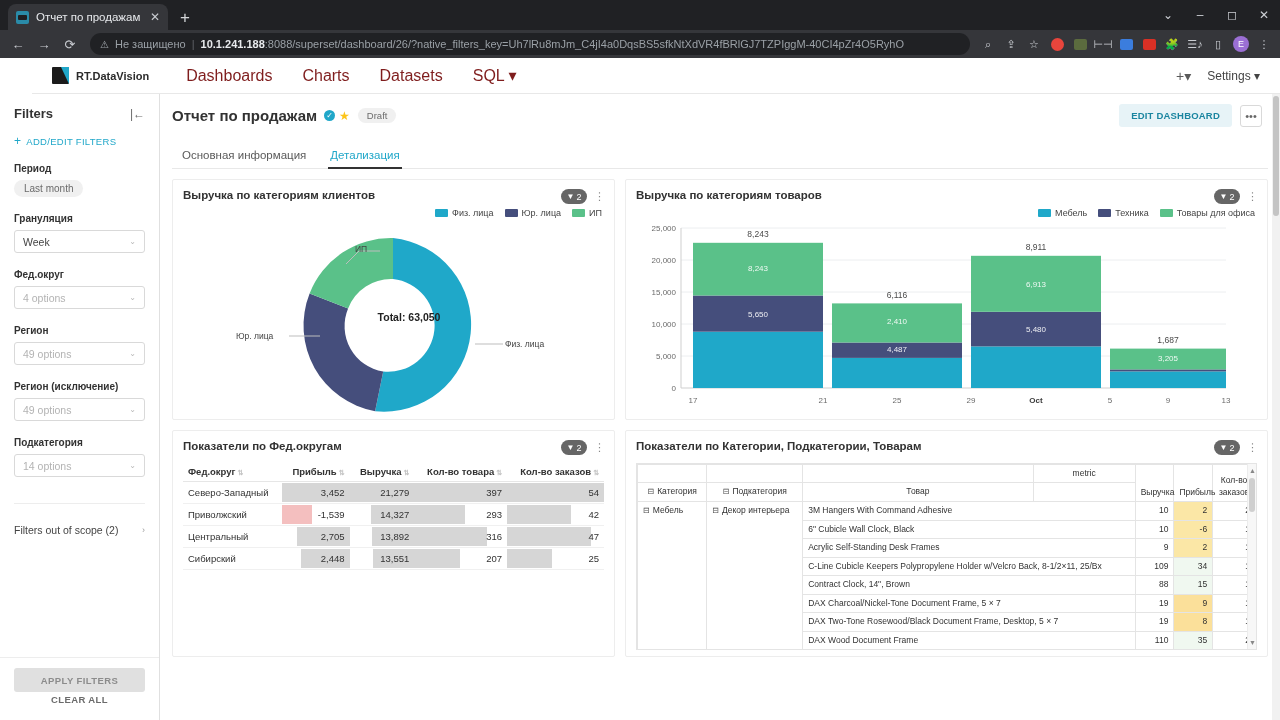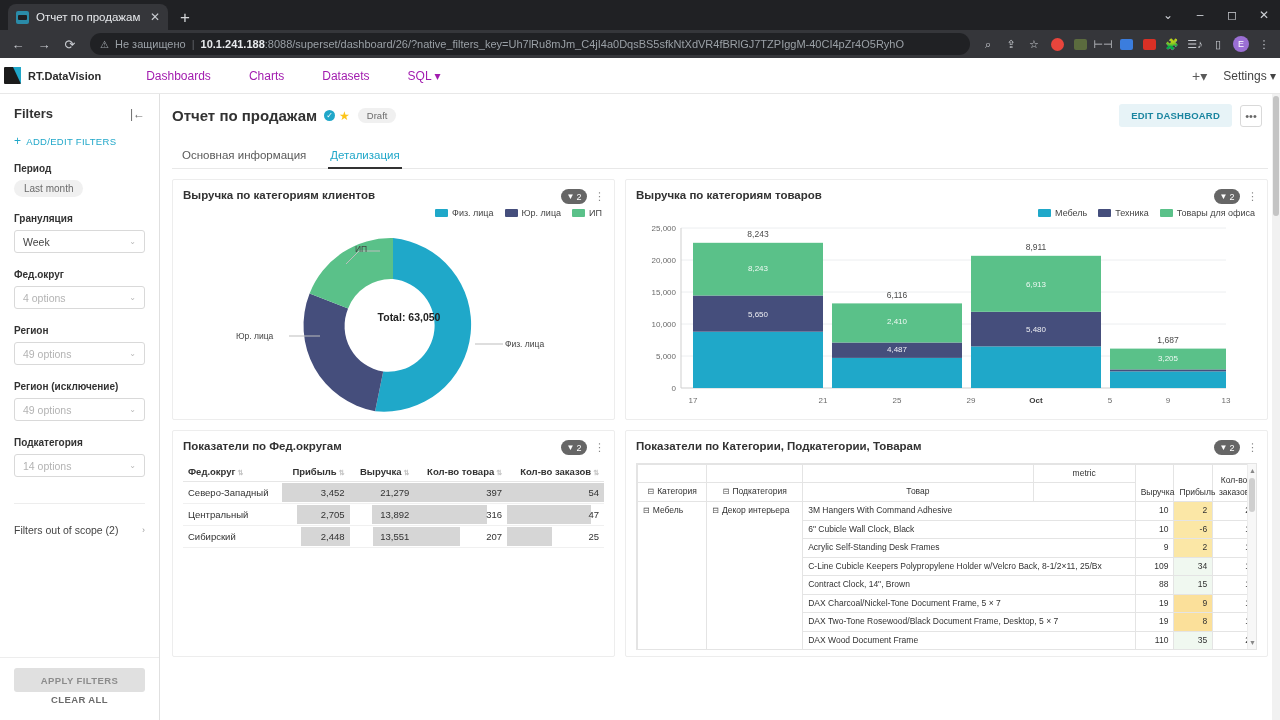--- a/index.html
+++ b/index.html
@@ -94,35 +94,35 @@
   .avatar-e {
     width:16px;height:16px;border-radius:50%;background:#9b6fd4;
     color:#fff;font-size:9px;display:flex;align-items:center;justify-content:center;
   }
 
   
   .app-nav {
     height: 36px; background: #fff;
     border-bottom: 1px solid #e8e8e8;
     display: flex; align-items: center;
-    padding: 0 4px; gap: 16px;
+    padding: 0 20px; gap: 8px; margin-left: 32px;
   }
   .brand { display: flex; align-items: center; gap: 7px; margin-right: 18px; }
   .brand-mark {
     width: 17px; height: 17px; background: #1b1b1b;
     position: relative; border-radius: 1px;
   }
   .brand-mark::after {
     content: ""; position: absolute; right: 0; top: 0;
     border-left: 8px solid transparent;
     border-top: 17px solid #20a7c9;
   }
   .brand-name { font-size: 11px; font-weight: 700; color: #2b2b2b; }
   .nav-link {
-    font-size: 12px; color: #a21caf; padding: 0 11px;
+    font-size: 16px; color: #7f1d1d; padding: 0 11px;
     cursor: pointer; line-height: 36px;
   }
   .nav-right { margin-left: auto; display: flex; align-items: center; gap: 16px; }
   .nav-plus { font-size: 14px; color: #5a5a5a; cursor: pointer; }
   .nav-settings { font-size: 12px; color: #444; cursor: pointer; }
 
   
   .shell { display: flex; height: 626px; }
 
   
@@ -633,20 +633,27 @@
           </thead>
           <tbody>
             <tr>
               <td class="l">Северо-Западный</td>
               <td><span class="bar-cell-bg" style="width:100%"></span><span class="cellv">3,452</span></td>
               <td><span class="bar-cell-bg" style="width:100%"></span><span class="cellv">21,279</span></td>
               <td><span class="bar-cell-bg" style="width:100%"></span><span class="cellv">397</span></td>
               <td><span class="bar-cell-bg" style="width:100%"></span><span class="cellv">54</span></td>
             </tr>
             <tr>
+              <td class="l">Приволжский</td>
+              <td><span class="bar-cell-bg neg" style="width:45%"></span><span class="cellv">-1,539</span></td>
+              <td><span class="bar-cell-bg" style="width:67%"></span><span class="cellv">14,327</span></td>
+              <td><span class="bar-cell-bg" style="width:55%;right:auto;left:0"></span><span class="cellv">293</span></td>
+              <td><span class="bar-cell-bg" style="width:66%;right:auto;left:0"></span><span class="cellv">42</span></td>
+            </tr>
+            <tr>
               <td class="l">Центральный</td>
               <td><span class="bar-cell-bg" style="width:78%"></span><span class="cellv">2,705</span></td>
               <td><span class="bar-cell-bg" style="width:65%"></span><span class="cellv">13,892</span></td>
               <td><span class="bar-cell-bg" style="width:78%;right:auto;left:0"></span><span class="cellv">316</span></td>
               <td><span class="bar-cell-bg" style="width:87%;right:auto;left:0"></span><span class="cellv">47</span></td>
             </tr>
             <tr>
               <td class="l">Сибирский</td>
               <td><span class="bar-cell-bg" style="width:71%"></span><span class="cellv">2,448</span></td>
               <td><span class="bar-cell-bg" style="width:64%"></span><span class="cellv">13,551</span></td>

